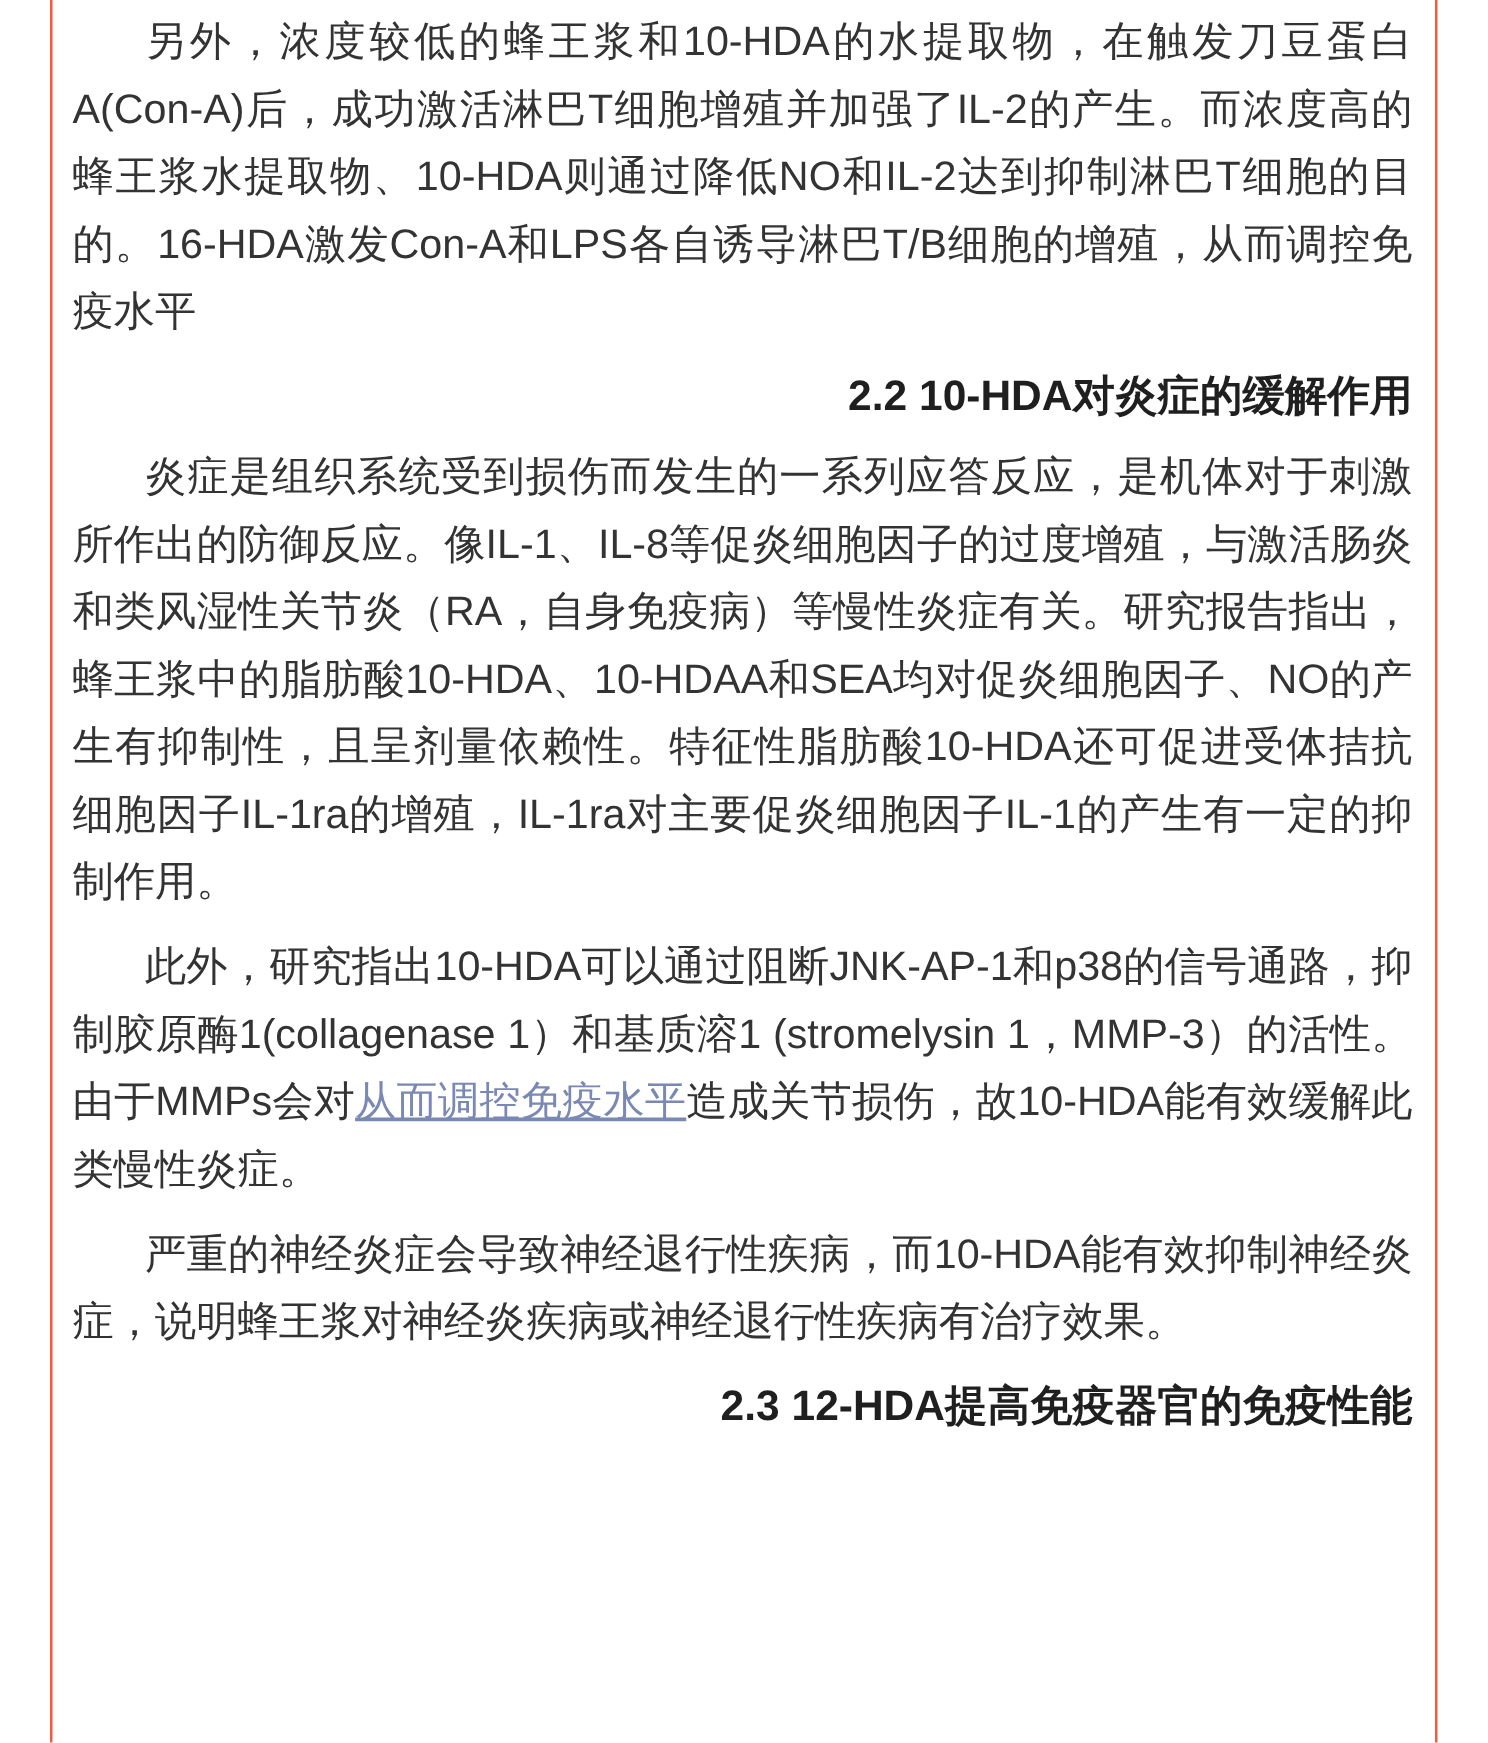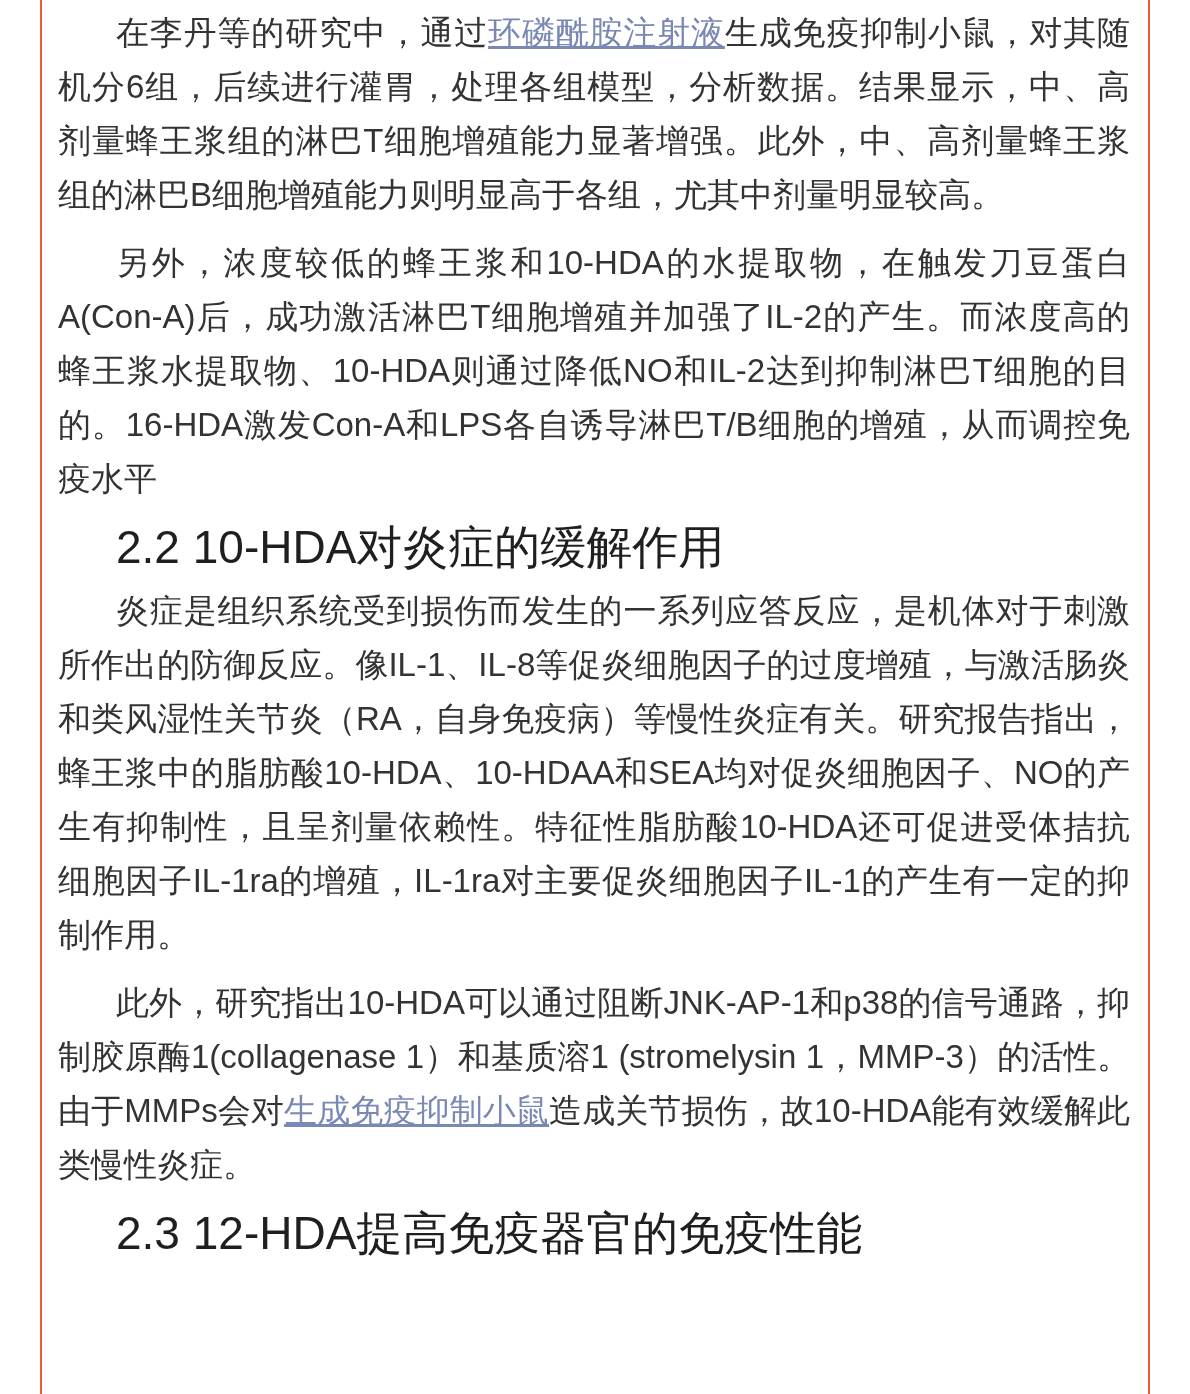--- a/index.html
+++ b/index.html
@@ -33,40 +33,40 @@
     text-align:justify;
   }
   .article p.paragraph{
     margin:0 0 14px 0;
     text-indent:58px;
   }
   .article h2.heading{
     margin:10px 0 10px 0;
     padding:0;
     text-indent:58px;
-    font-size:46px;
+    font-size:34px;
     line-height:54px;
-    font-weight:400;
+    font-weight:700;
     color:var(--heading);
-    text-align:left;
+    text-align:right;
   }
   .article a.link{
     color:var(--link);
     text-decoration:underline;
     text-decoration-color:var(--link);
     cursor:pointer;
   }
 </style>
 </head>
 <body>
 
 <div class="border-line left"></div>
 <div class="border-line right"></div>
 
 <div class="article">
-    <p class="paragraph"><span>在李丹等的研究中，通过</span><a class="link" href="#">环磷酰胺注射液</a><span>生成免疫抑制小鼠，对其随机分6组，后续进行灌胃，处理各组模型，分析数据。结果显示，中、高剂量蜂王浆组的淋巴T细胞增殖能力显著增强。此外，中、高剂量蜂王浆组的淋巴B细胞增殖能力则明显高于各组，尤其中剂量明显较高。</span></p>
     <p class="paragraph"><span>另外，浓度较低的蜂王浆和10-HDA的水提取物，在触发刀豆蛋白A(Con-A)后，成功激活淋巴T细胞增殖并加强了IL-2的产生。而浓度高的蜂王浆水提取物、10-HDA则通过降低NO和IL-2达到抑制淋巴T细胞的目的。16-HDA激发Con-A和LPS各自诱导淋巴T/B细胞的增殖，从而调控免疫水平</span></p>
     <h2 class="heading"><span>2.2 10-HDA对炎症的缓解作用</span></h2>
     <p class="paragraph"><span>炎症是组织系统受到损伤而发生的一系列应答反应，是机体对于刺激所作出的防御反应。像IL-1、IL-8等促炎细胞因子的过度增殖，与激活肠炎和类风湿性关节炎（RA，自身免疫病）等慢性炎症有关。研究报告指出，蜂王浆中的脂肪酸10-HDA、10-HDAA和SEA均对促炎细胞因子、NO的产生有抑制性，且呈剂量依赖性。特征性脂肪酸10-HDA还可促进受体拮抗细胞因子IL-1ra的增殖，IL-1ra对主要促炎细胞因子IL-1的产生有一定的抑制作用。</span></p>
-    <p class="paragraph"><span>此外，研究指出10-HDA可以通过阻断JNK-AP-1和p38的信号通路，抑制胶原酶1(collagenase 1）和基质溶1 (stromelysin 1，MMP-3）的活性。由于MMPs会对</span><a class="link" href="#">生成免疫抑制小鼠</a><span>造成关节损伤，故10-HDA能有效缓解此类慢性炎症。</span></p>
+    <p class="paragraph"><span>此外，研究指出10-HDA可以通过阻断JNK-AP-1和p38的信号通路，抑制胶原酶1(collagenase 1）和基质溶1 (stromelysin 1，MMP-3）的活性。由于MMPs会对</span><a class="link" href="#">从而调控免疫水平</a><span>造成关节损伤，故10-HDA能有效缓解此类慢性炎症。</span></p>
+    <p class="paragraph"><span>严重的神经炎症会导致神经退行性疾病，而10-HDA能有效抑制神经炎症，说明蜂王浆对神经炎疾病或神经退行性疾病有治疗效果。</span></p>
     <h2 class="heading"><span>2.3 12-HDA提高免疫器官的免疫性能</span></h2>
     <p class="paragraph"></p>
   </div>
 
 </body></html>

